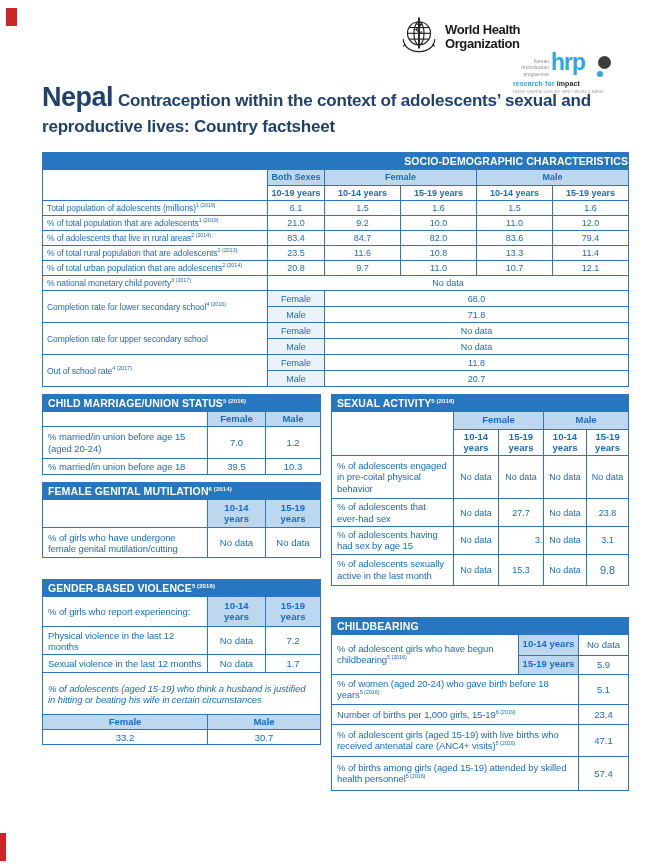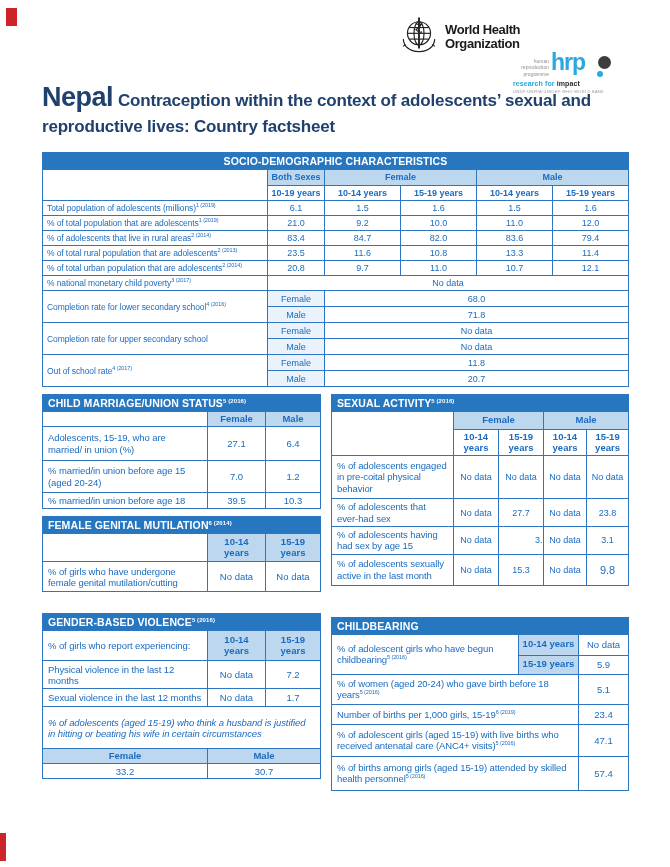--- a/index.html
+++ b/index.html
@@ -36,21 +36,21 @@
   .tbar sup { font-size:6px; font-weight:bold; }
   .lb { background:#bdd7ee; }
   .plb { background:#eaf2fb; }
   .hd { font-weight:bold; font-size:9px; text-align:center; line-height:1.15; }
   .lbl { font-size:8.5px; text-align:left; padding:1px 4px; line-height:1.15; letter-spacing:-0.1px; }
   .lbl sup { font-size:5.5px; }
   .v { font-size:9px; text-align:center; }
 
   
   .socio { position:absolute; left:42px; top:152px; width:586px; }
-  .socio .tbar th { height:17px; text-align:center; }
+  .socio .tbar th { height:17px; text-align:right; }
   .socio .grp td { height:16px; }
   .socio .yrs td { height:15px; }
   .socio .dr td { height:15px; }
   .socio .sx td { height:16px; }
 
   
   .colL { position:absolute; left:42px; top:394px; width:278px; }
   .colR { position:absolute; left:331px; top:394px; width:297px; }
   .colL table, .colR table { width:100%; }
   .side .tbar th { height:15px; text-align:left; padding:2px 5px; }
@@ -217,25 +217,20 @@
         </colgroup>
       <tbody>
           <tr class="tbar">
             <th colspan="3"><span>CHILD MARRIAGE/UNION STATUS</span><sup>5 (2016)</sup></th>
           </tr>
       <tr style="height:15px;">
         <td></td>
         <td class="lb hd">Female</td>
         <td class="lb hd">Male</td>
       </tr>
-      <tr style="height:34px;">
-        <td class="lbl">Adolescents, 15-19, who are married/ in union (%)</td>
-        <td class="v">27.1</td>
-        <td class="v">6.4</td>
-      </tr>
       <tr style="height:32px;">
         <td class="lbl">% married/in union before age 15 (aged 20-24)</td>
         <td class="v">7.0</td>
         <td class="v">1.2</td>
       </tr>
       <tr style="height:14px;">
         <td class="lbl">% married/in union before age 18</td>
         <td class="v">39.5</td>
         <td class="v">10.3</td>
       </tr>

